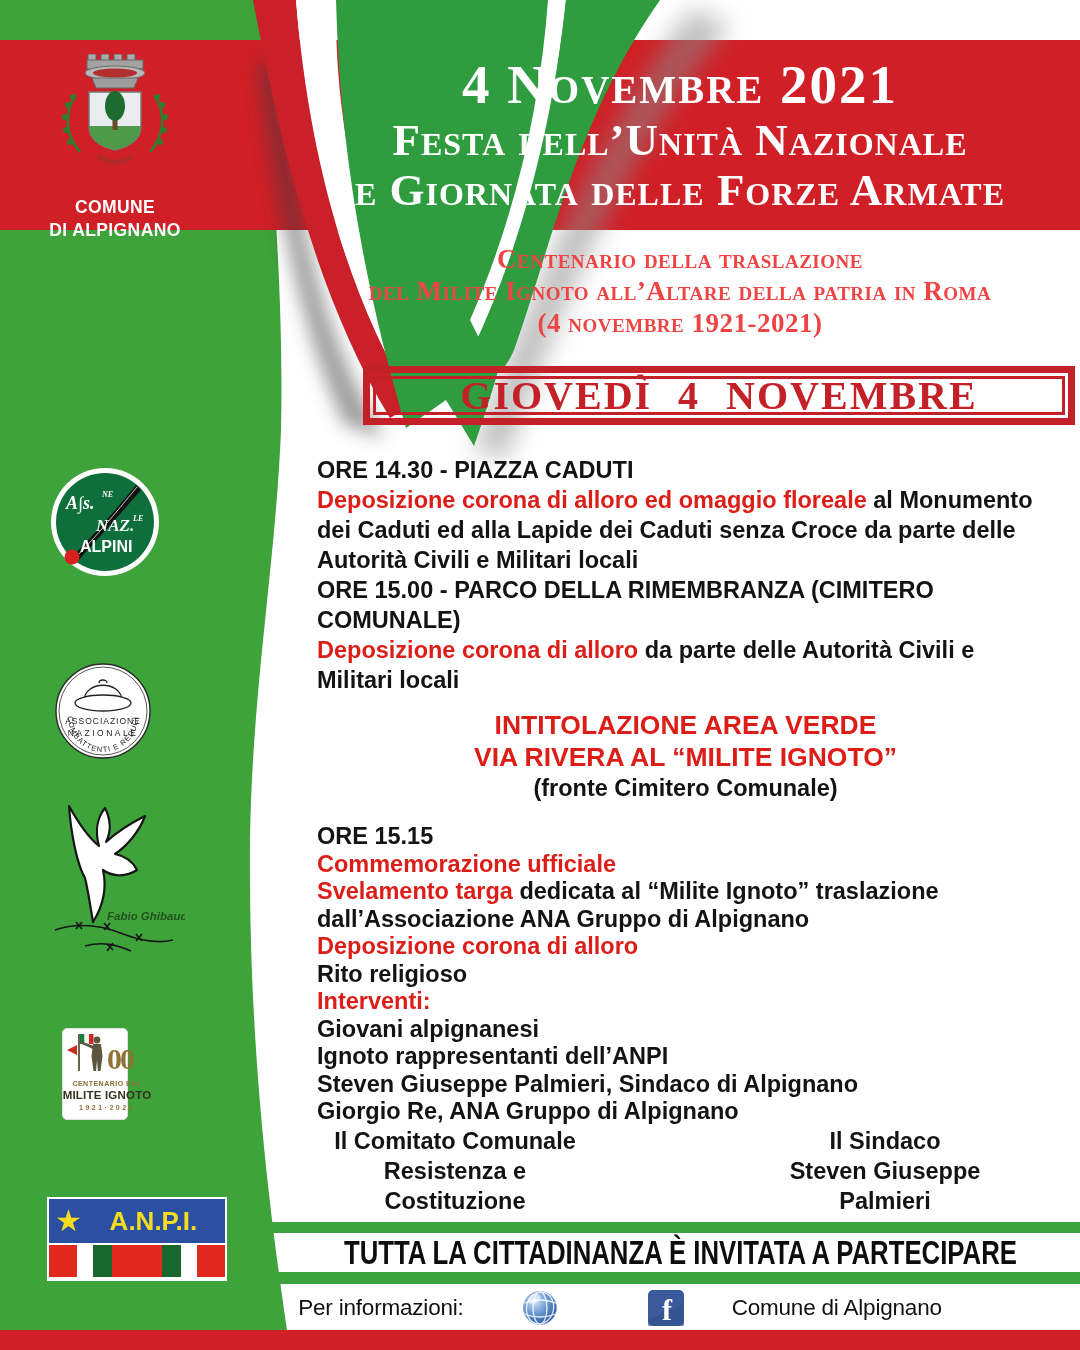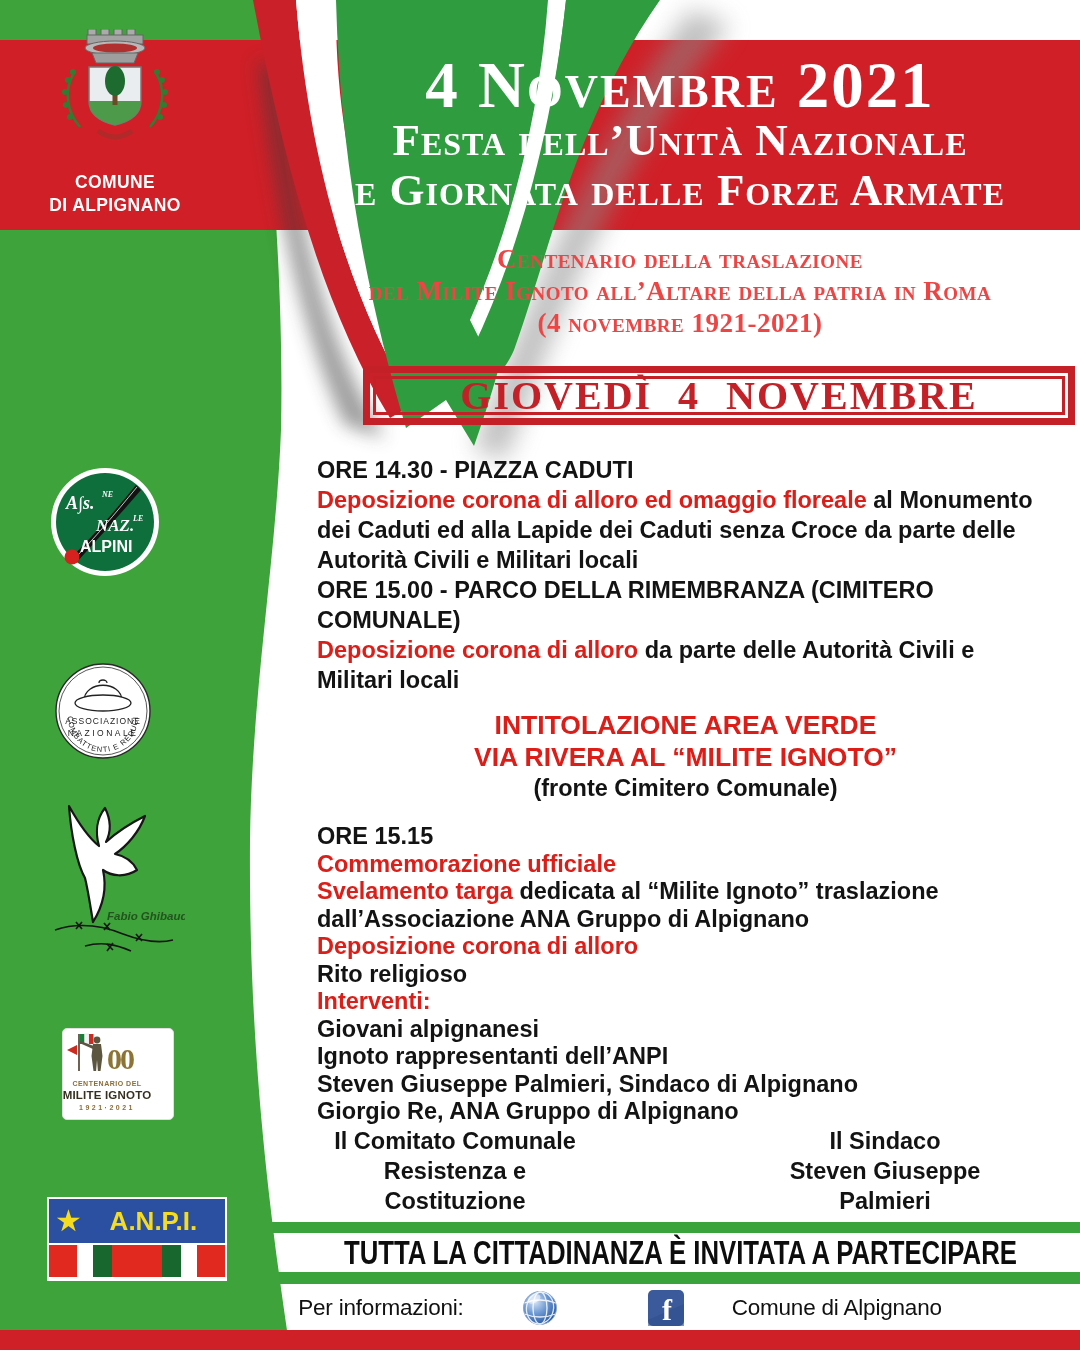--- a/index.html
+++ b/index.html
@@ -17,21 +17,21 @@
   #column-svg{left:0;top:0;z-index:2;}
   #red-band{left:0;top:40px;width:1080px;height:190px;background:var(--band-red);z-index:3;}
   #ribbon-svg{left:0;top:0;z-index:4;pointer-events:none;}
   #bottom-red-bar{left:0;top:1330px;width:1080px;height:20px;background:var(--bottom-red);z-index:5;}
   .content{z-index:6;}
 
   
   .serif-sc{font-family:"Liberation Serif","DejaVu Serif",serif;font-variant:small-caps;font-weight:bold;}
   .header-block{left:290px;top:40px;width:780px;height:190px;display:flex;flex-direction:column;
     align-items:center;justify-content:center;color:#fff;text-align:center;}
-  .header-date{font-size:65px;line-height:60px;letter-spacing:2px;font-family:Liberation Serif, serif;}
+  .header-date{font-size:55px;line-height:60px;letter-spacing:2px;font-family:Liberation Serif, serif;}
   .header-line{font-size:45px;line-height:50px;letter-spacing:1px;}
   .subheader{left:300px;top:243px;width:760px;text-align:center;color:#ef4444;
     font-size:27px;line-height:32px;letter-spacing:.5px;}
   .day-box{left:363px;top:366px;width:712px;height:59px;border:7px solid var(--box-red);box-sizing:border-box;}
   .day-box-inner{position:absolute;inset:3px;border:3px solid var(--box-red);
     display:flex;align-items:center;justify-content:center;}
   .day-box-inner span{font-family:"Liberation Serif","DejaVu Serif",serif;font-weight:bold;
     font-size:40px;color:var(--box-red);letter-spacing:2px;word-spacing:14px;}
 
   .schedule{left:317px;top:455px;width:737px;font-weight:bold;font-size:23.5px;line-height:30px;color:#131313;}
@@ -48,25 +48,25 @@
 
   .banner-band{left:280px;top:1233px;width:800px;height:39px;display:flex;align-items:center;justify-content:center;}
   .banner-band span{display:inline-block;font-weight:bold;font-size:33px;color:#0d0d0d;
     letter-spacing:0;transform:scaleX(.78);white-space:nowrap;}
 
   .footer-row{left:160px;top:1286px;width:920px;height:44px;display:flex;align-items:center;justify-content:center;
     font-size:22.5px;color:#111;letter-spacing:-.2px;gap:36px;}
   .footer-row .gap-a{margin:0 10px 0 22px;} .footer-row .gap-b{margin:0 12px 0 44px;}
 
   
-  .comune-block{left:25px;top:29px;width:180px;text-align:center;}
+  .comune-block{left:25px;top:54px;width:180px;text-align:center;}
   .comune-name{color:#fff;font-weight:bold;font-size:17.5px;line-height:23px;letter-spacing:.4px;}
 
   
-  .milite-card{left:62px;top:1028px;width:112px;height:92px;background:#fff;border-radius:5px;border:1px solid #e0e0e0;box-sizing:border-box;}
+  .milite-card{left:62px;top:1028px;width:66px;height:92px;background:#fff;border-radius:5px;border:1px solid #e0e0e0;box-sizing:border-box;}
 
   
   .anpi{left:47px;top:1197px;width:180px;height:84px;background:#fff;padding:2px;box-sizing:border-box;}
   .anpi-top{height:44px;background:var(--anpi-blue);display:flex;align-items:center;}
   .anpi-star{font-size:30px;color:var(--anpi-yellow);line-height:30px;margin-left:6px;}
   .anpi-label{flex:1;text-align:center;color:var(--anpi-yellow);font-weight:bold;font-size:26px;letter-spacing:0;}
   .anpi-ribbon{height:32px;margin-top:2px;display:flex;}
   .anpi-ribbon i{height:100%;}
 </style>
 </head>

